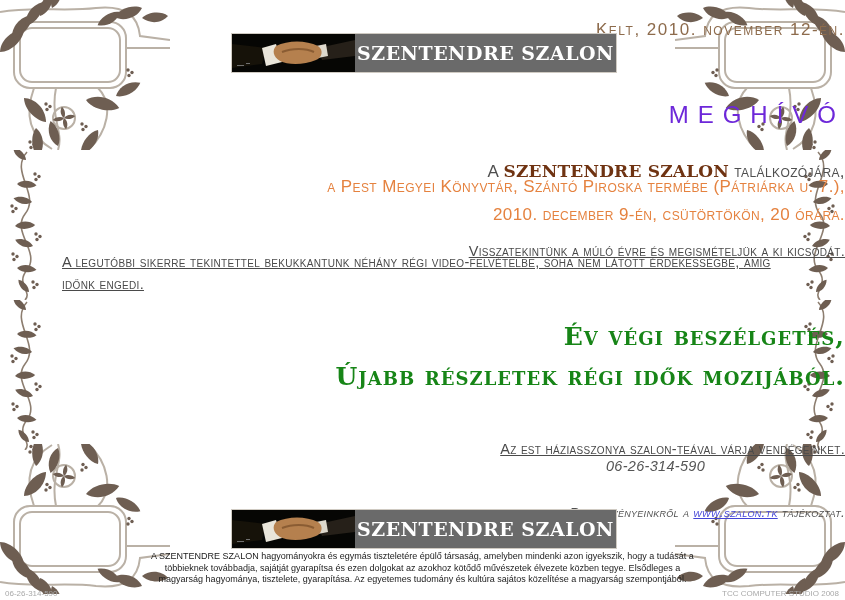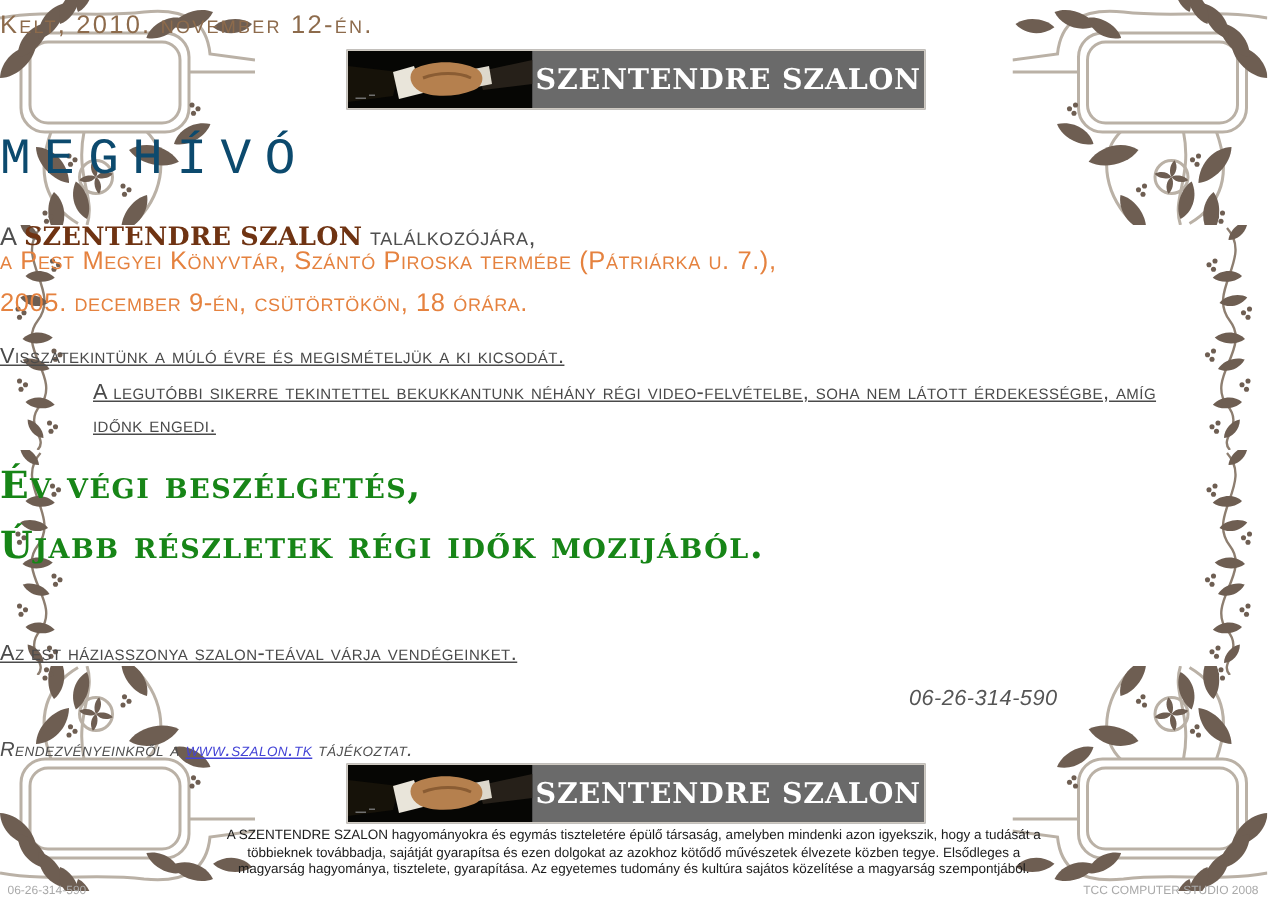--- a/index.html
+++ b/index.html
@@ -1,21 +1,21 @@
 <!DOCTYPE html>
 <html><head>
 <meta charset="utf-8">
 <style>
   html,body{margin:0;padding:0;}
   body{
     width:845px;height:600px;position:relative;overflow:hidden;
     background:#ffffff;font-family:"Liberation Sans", sans-serif;
   }
   .abs{position:absolute;}
-  .center{left:0;right:0;text-align:left;}
+  .center{left:0;right:0;text-align:right;margin-top:13px;}
 
   
   .border-side{position:absolute;top:0;width:150px;height:600px;pointer-events:none;}
   .border-left{left:0;}
   .border-right{right:0;transform:scaleX(-1);}
   .corner{position:absolute;width:170px;height:150px;left:0;}
   .corner.top{top:0;}
   .corner.bottom{bottom:6px;transform:scaleY(-1);}
   .vine{position:absolute;left:4px;width:42px;height:150px;}
   .vine.v1{top:150px;}
@@ -36,21 +36,21 @@
   .banner.bottom-banner{top:509px;}
   .banner-photo{width:123px;height:100%;display:block;flex:0 0 auto;}
   .banner-label{
     flex:1;display:flex;align-items:center;justify-content:center;
     color:#ffffff;font-family:"DejaVu Serif", serif;font-weight:bold;
     font-size:19px;letter-spacing:0.5px;
   }
 
   
   .title{
-    top:88px;font-size:34px;letter-spacing:9px;color:#0c4a6e;font-family:Liberation Mono, monospace;
+    top:88px;font-size:24px;letter-spacing:9px;color:#6d28d9;
   }
   .meeting-line{
     top:148px;font-size:17px;color:#4f4f4f;font-variant:small-caps;letter-spacing:0.4px;
   }
   .brand{
     font-family:"DejaVu Serif", serif;font-weight:bold;color:#6f3312;
     font-variant:normal;letter-spacing:0.2px;
   }
   .orange-line{
     font-size:17px;color:#e5823f;font-variant:small-caps;letter-spacing:0.4px;
@@ -204,21 +204,21 @@
   <div class="banner-label">SZENTENDRE SZALON</div>
 </div>
 
 <div class="abs center title">MEGHÍVÓ</div>
 
 <div class="abs center meeting-line">
   <span>A </span><span class="brand">SZENTENDRE SZALON</span><span> találkozójára,</span>
 </div>
 
 <div class="abs center orange-line orange1">a Pest Megyei Könyvtár, Szántó Piroska termébe (Pátriárka u. 7.),</div>
-<div class="abs center orange-line orange2">2005. december 9-én, csütörtökön, 18 órára.</div>
+<div class="abs center orange-line orange2">2010. december 9-én, csütörtökön, 20 órára.</div>
 
 <div class="abs center body-line para1">Visszatekintünk a múló évre és megismételjük a ki kicsodát.</div>
 <div class="abs body-line para2" style="">A legutóbbi sikerre tekintettel bekukkantunk néhány régi video-felvételbe, soha nem látott érdekességbe, amíg időnk engedi.</div>
 
 <div class="abs center green-line green1">Év végi beszélgetés,</div>
 <div class="abs center green-line green2">Újabb részletek régi idők mozijából.</div>
 
 <div class="abs center body-line hostess">Az est háziasszonya szalon-teával várja vendégeinket.</div>
 
 <div class="abs signature">

